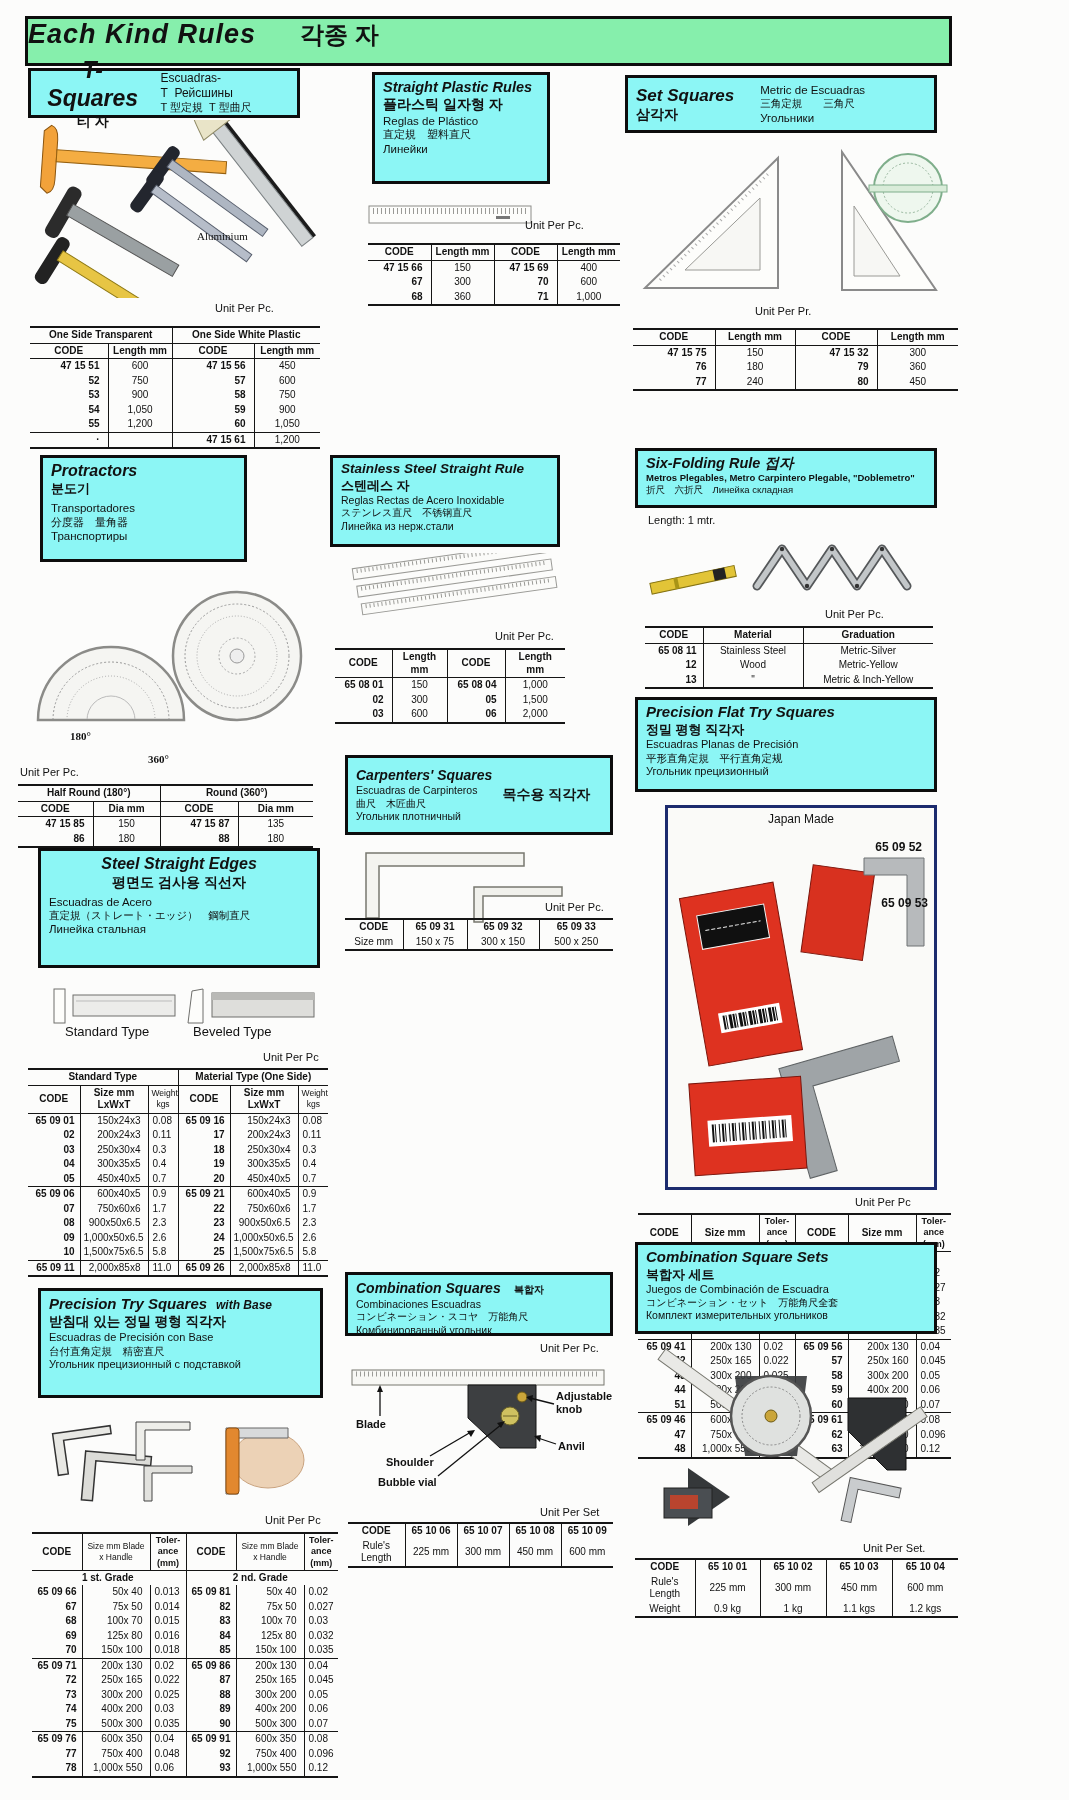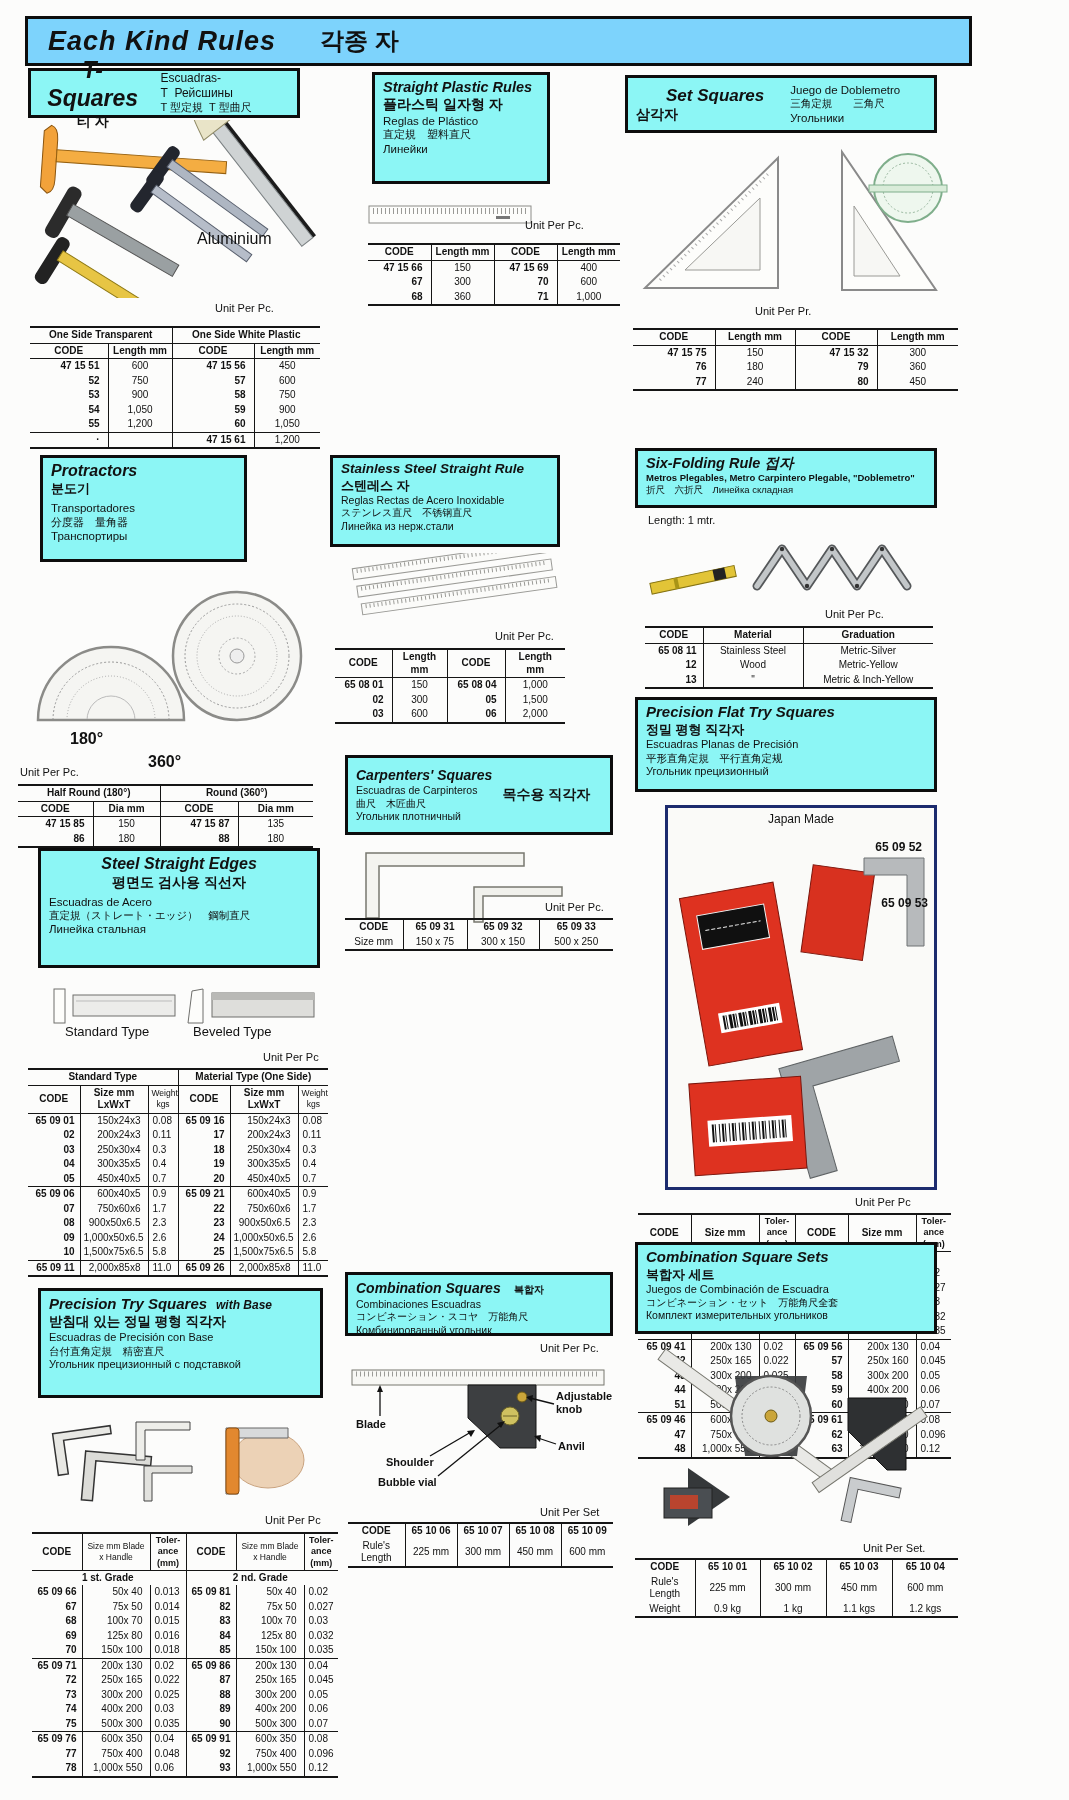--- a/index.html
+++ b/index.html
@@ -1,32 +1,32 @@
 <!DOCTYPE html>
 <html><head>
 <meta charset="utf-8">
 <title>Each Kind Rules — Catalog Page</title>
 <style>
   html,body{margin:0;padding:0;background:#e8e8e6;}
   .page{position:relative;width:1069px;height:1800px;background:#fcfcfb;
         font-family:"Liberation Sans",sans-serif;color:#111;overflow:hidden;margin:0 auto;}
   .abs{position:absolute;}
   
-  .banner{left:25px;top:16px;width:921px;height:44px;background:#7dd3fc;border:3px solid #0d0d0d;
-          display:flex;align-items:center;padding-left:20px;gap:44px;box-sizing:content-box;}
+  .banner{left:25px;top:16px;width:921px;height:44px;background:#86efac;border:3px solid #0d0d0d;
+          display:flex;align-items:flex-start;gap:44px;box-sizing:content-box;}
   .banner .t1{font-size:27px;font-weight:bold;font-style:italic;letter-spacing:1px;}
   .banner .t2{font-size:24px;font-weight:bold;}
   
   .cyan{background:#8cf6f5;border:3px solid #0d0d0d;box-sizing:border-box;padding:3px 8px;}
   .ttl{font-weight:bold;font-style:italic;}
   .b{font-weight:bold;}
   .ln{display:block;line-height:1.25;}
   .unit{font-size:11px;white-space:nowrap;}
   .note{font-size:11px;}
-  .lbl{font-size:16px;}
+  .lbl{font-size:11px;font-family:Liberation Serif, serif;}
   
   table.ctab{border-collapse:collapse;table-layout:fixed;font-size:10px;line-height:1.25;
              border-top:2px solid #151515;border-bottom:2px solid #151515;background:transparent;}
   .ctab th,.ctab td{padding:1px 3px;overflow:hidden;}
   .ctab thead th{font-weight:bold;text-align:center;border-bottom:1.2px solid #151515;}
   .ctab th+th,.ctab td+td{border-left:1px solid #151515;}
   .ctab tr.grp th+th{border-left:1.6px solid #151515;}
   .ctab tr.sep td{border-top:1.4px solid #151515;}
   .ctab tr.grade td{font-weight:bold;text-align:center;}
   .ctab tr.grade td+td{border-left:1.6px solid #151515;}
@@ -202,25 +202,25 @@
             <td>71</td>
             <td>1,000</td>
           </tr>
         </tbody>
     </table>
   </section>
 
   <section class="abs" style="left:623px;top:73px;width:340px;height:380px;">
     <div class="abs cyan" style="left:2px;top:2px;width:312px;height:58px;display:flex;gap:26px;align-items:center;">
       <span style="text-align:left;">
-        <span class="ln ttl" style="font-size:17px;margin-left:30px;">Set Squares</span>
+        <span class="ln ttl" style="font-size:17px;">Set Squares</span>
         <span class="ln b" style="font-size:14px;">삼각자</span>
       </span>
       <span>
-        <span class="ln" style="font-size:11.5px;">Juego de Doblemetro</span>
+        <span class="ln" style="font-size:11.5px;">Metric de Escuadras</span>
         <span class="ln" style="font-size:10.5px;">三角定規　　三角尺</span>
         <span class="ln" style="font-size:11.5px;">Угольники</span>
       </span>
     </div>
     <svg class="abs" style="left:7px;top:67px;" width="320" height="170" viewBox="0 0 320 170">
       <path d="M15,148 L148,18 L148,148 Z" fill="#fdfdfb" stroke="#8a8a8a" stroke-width="2"></path>
       <path d="M55,130 L130,58 L130,130 Z" fill="#f7f7f4" stroke="#9a9a96"></path>
       <line x1="30" y1="140" x2="140" y2="32" stroke="#aaa" stroke-width="3" stroke-dasharray="1 4"></line>
       <path d="M212,12 L212,150 L306,150 Z" fill="#fdfdfb" stroke="#8a8a8a" stroke-width="2"></path>
       <path d="M224,66 L224,136 L270,136 Z" fill="#f7f7f4" stroke="#9a9a96"></path>

